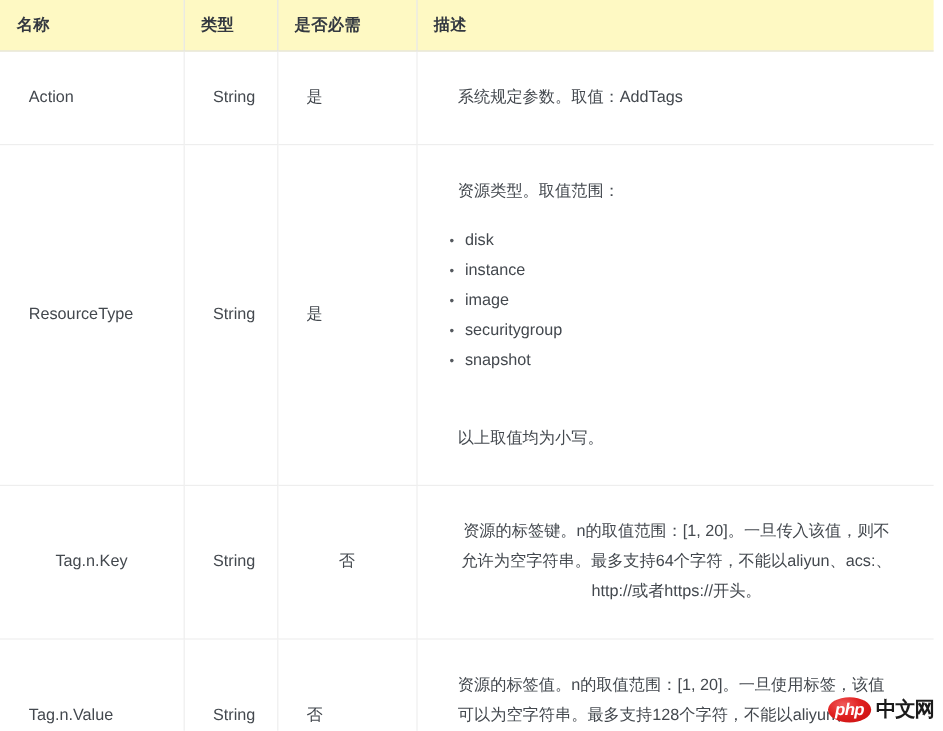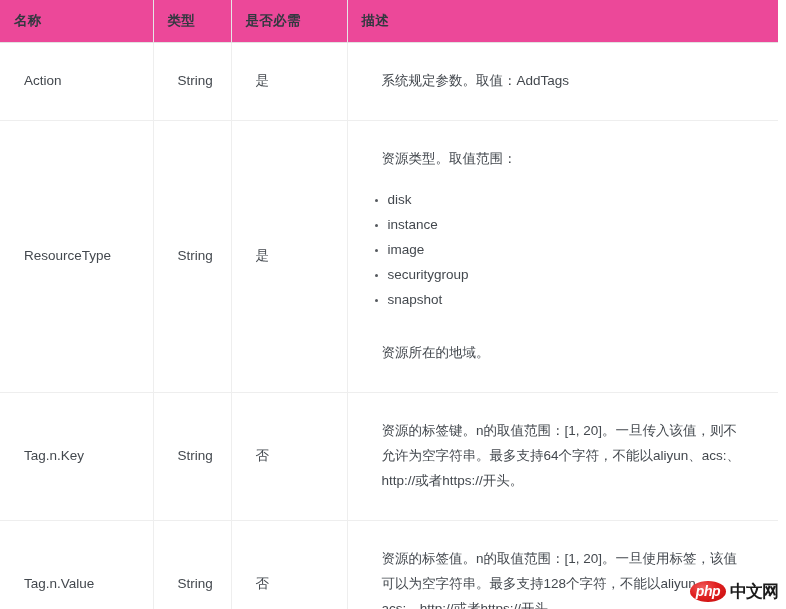--- a/index.html
+++ b/index.html
@@ -22,21 +22,21 @@
     table-layout: fixed;
     font-size: 13.5px;
   }
 
   .param-table col.c-name  { width: 153px; }
   .param-table col.c-type  { width: 78px; }
   .param-table col.c-req   { width: 116px; }
   .param-table col.c-desc  { width: 431px; }
 
   .param-table thead th {
-    background: #ec4899;
+    background: #fef9c3;
     border-bottom: 1px solid #e2e2e2;
     border-right: 1px solid #e6e6e6;
     text-align: left;
     font-weight: bold;
     font-size: 13.5px;
     color: #333840;
     padding: 12px 14px 12px 14px;
     height: 18px;
     vertical-align: middle;
     letter-spacing: 0.3px;
@@ -60,29 +60,29 @@
   }
 
   .cell-name, .cell-type, .cell-req {
     white-space: nowrap;
   }
 
   tr.r-action    td { height: 25px; }
   tr.r-region    td { height: 43px; }
   tr.r-restype   td { height: 170px; }
   tr.r-resid     td { height: 46px; }
-  tr.r-tagkey    td { height: 68px; }
+  tr.r-tagkey    td { height: 68px; text-align: center; }
   tr.r-tagvalue  td { height: 86px; }
 
   .desc p {
     margin: 16px;
   }
 
   .desc ul {
-    margin: 3px 0 0 0;
+    margin: 3px 0 12px 0;
     padding-left: 22px;
     list-style: none;
   }
   .desc ul li {
     position: relative;
     line-height: 1.85;
   }
   .desc ul li::before {
     content: "";
     position: absolute;
@@ -178,21 +178,21 @@
       <td class="desc">
         <p>资源类型。取值范围：</p>
         <ul>
           <li>disk</li>
           <li>instance</li>
           <li>image</li>
           <li>securitygroup</li>
           <li>snapshot</li>
         </ul>
         <div class="spacer"></div>
-        <p>资源所在的地域。</p>
+        <p>以上取值均为小写。</p>
       </td>
     </tr>
 
 
     <tr class="r-tagkey">
       <td class="cell-name">Tag.n.Key</td>
       <td class="cell-type">String</td>
       <td class="cell-req">否</td>
       <td class="desc">
         <p>资源的标签键。n的取值范围：[1, 20]。一旦传入该值，则不允许为空字符串。最多支持64个字符，不能以aliyun、acs:、http://或者https://开头。</p>

